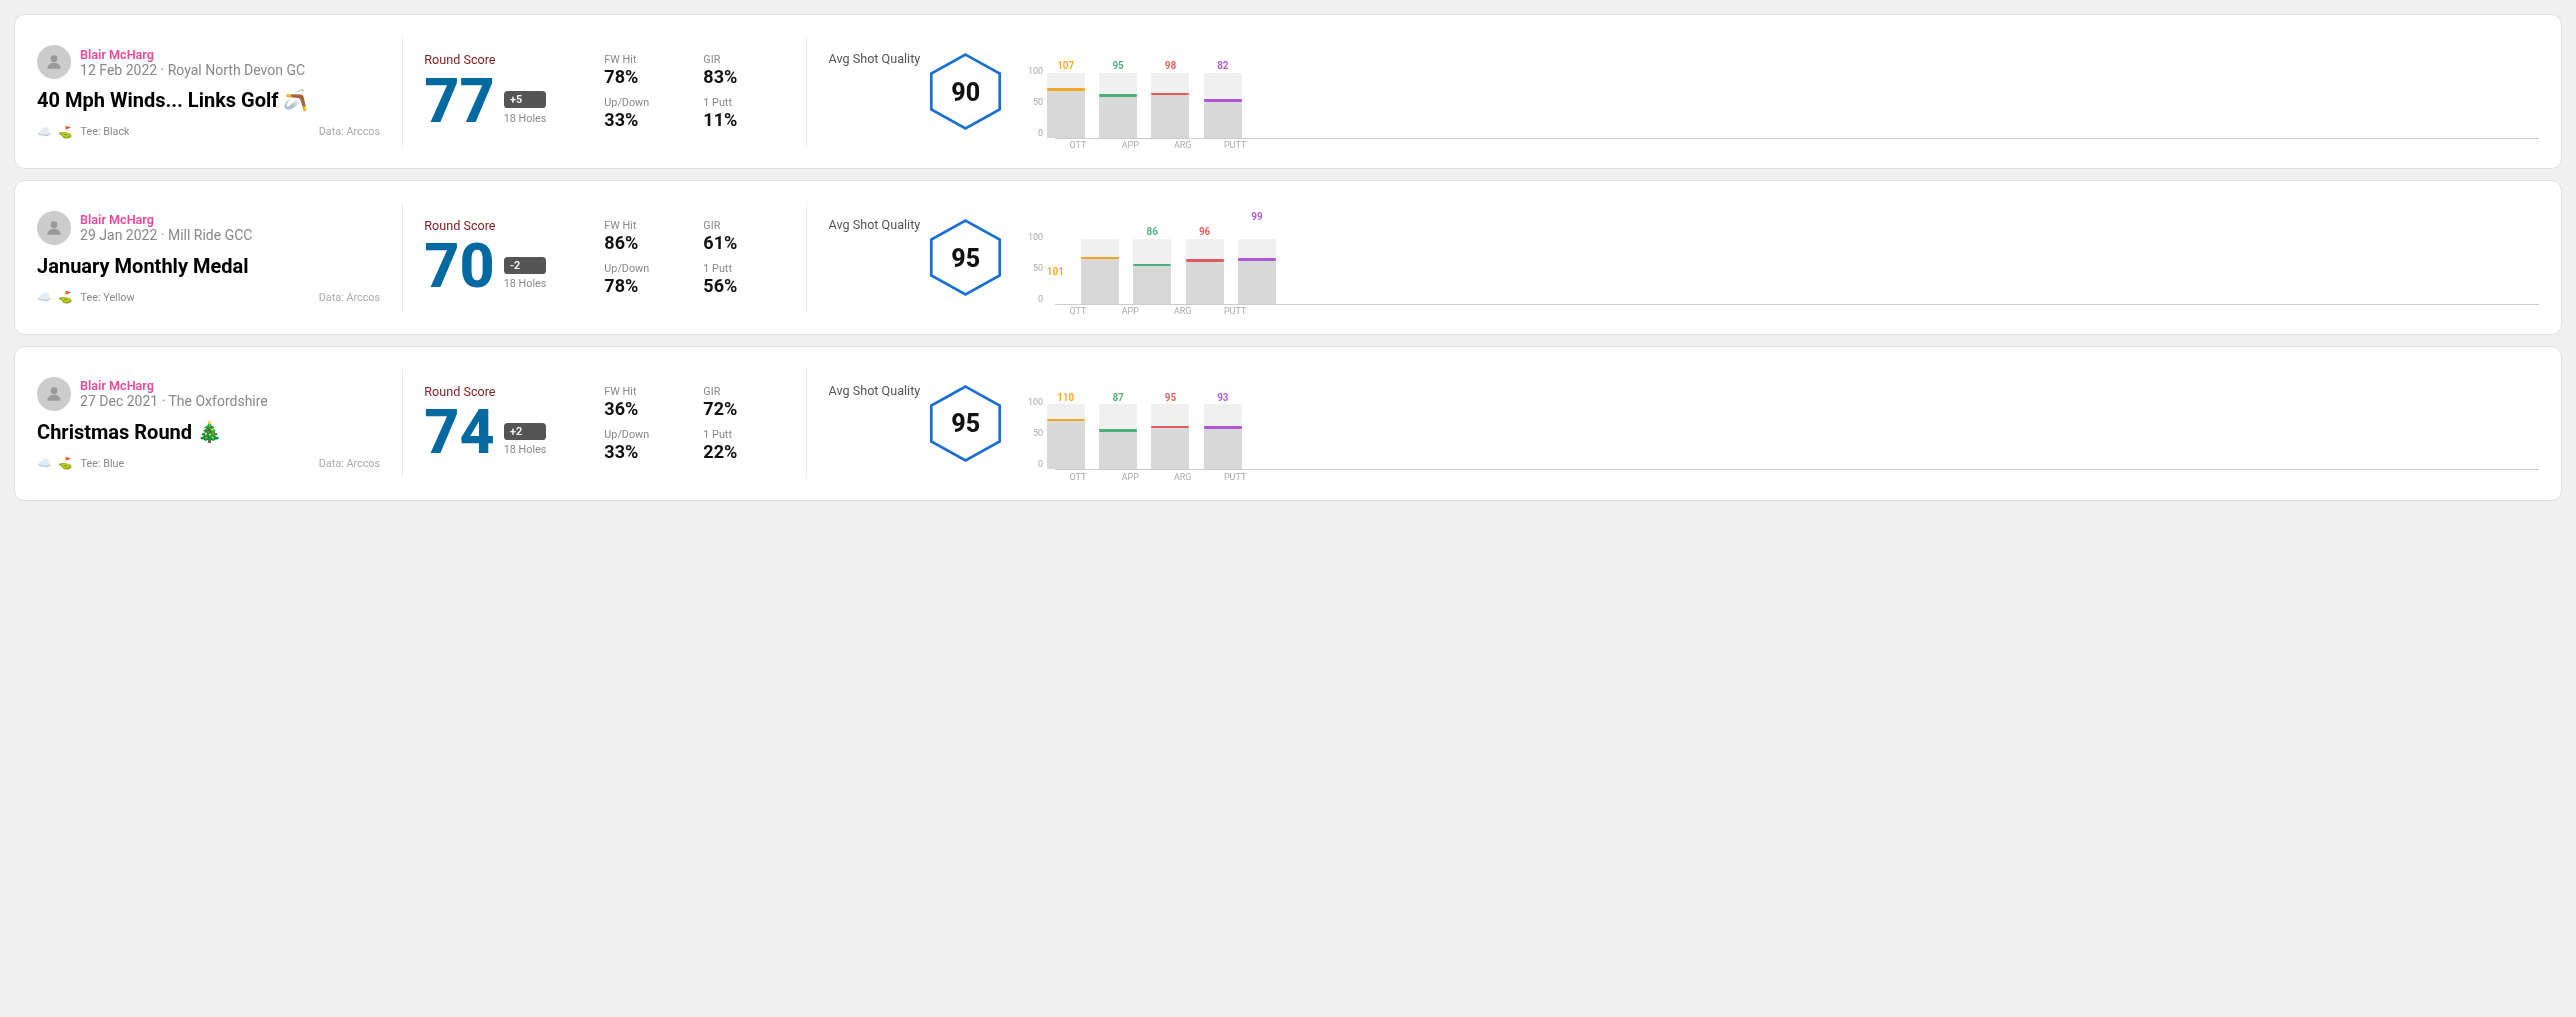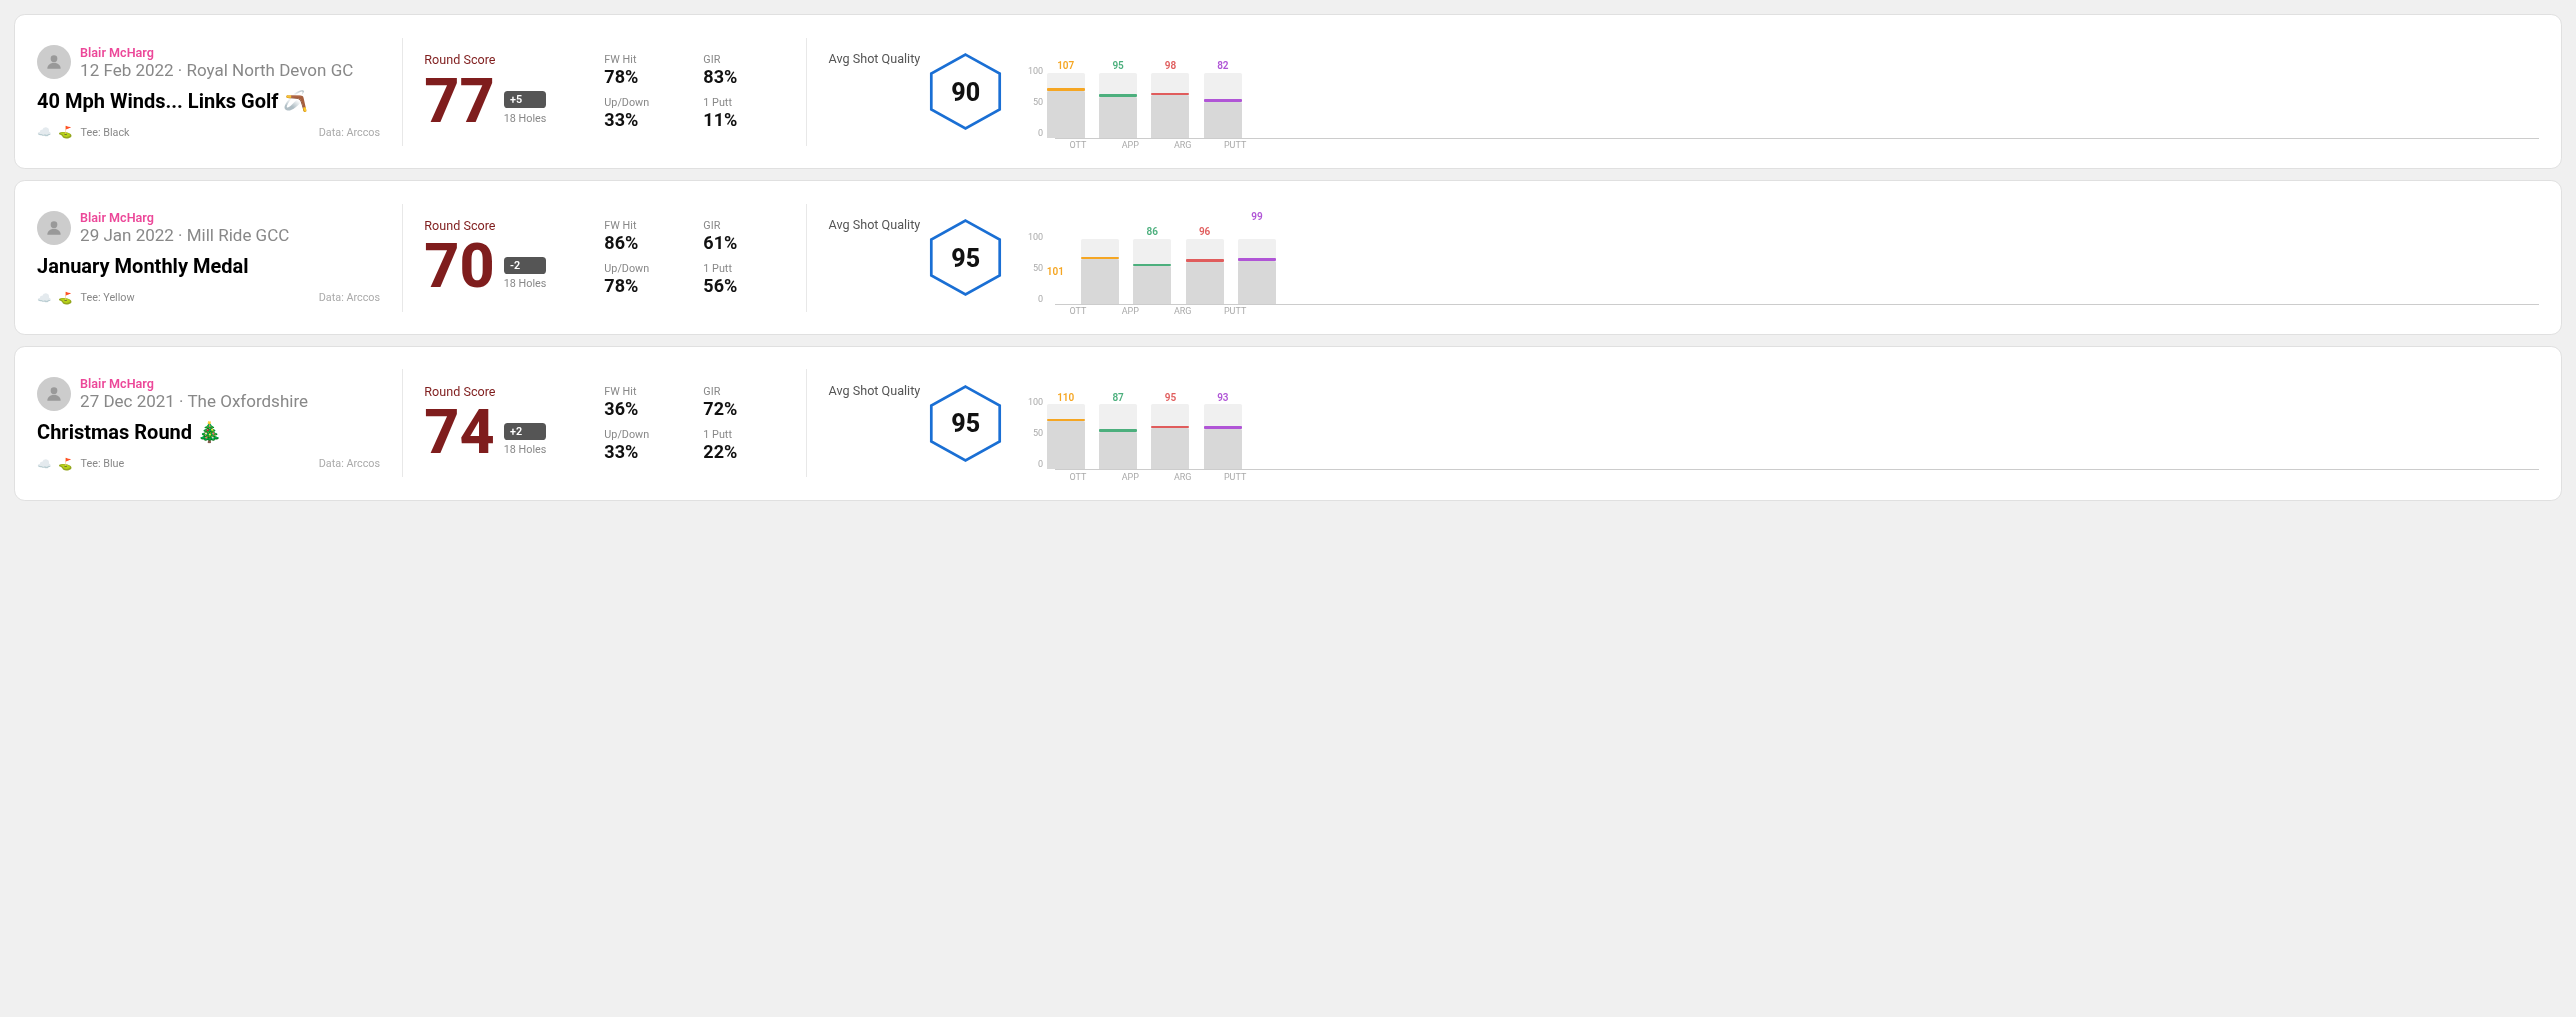--- a/index.html
+++ b/index.html
@@ -39,21 +39,21 @@
       align-items: center;
       justify-content: center;
     }
     .avatar svg { width: 20px; height: 20px; }
     .user-info .name {
       font-weight: 600;
       font-size: 12.6px;
       color: #ec4899;
     }
     .user-info .date-course {
-      font-size: 17px;
+      font-size: 14px;
       color: #888;
       text-align: center;
     }
     .round-title {
       font-size: 20px;
       font-weight: 700;
       color: #000000;
       margin-bottom: 12.6px;
     }
     .tee-row {
@@ -92,21 +92,21 @@
       margin-bottom: 3.6px;
     }
     .score-row {
       display: flex;
       align-items: flex-end;
       gap: 9px;
     }
     .score-number {
       font-size: 61px;
       font-weight: 800;
-      color: #7f1d1d;
+      color: #0369a1;
       line-height: 1;
     }
     .score-badge-col {
       display: flex;
       flex-direction: column;
       gap: 3.6px;
       padding-bottom: 7.2px;
     }
     .score-badge {
       background: #555;

